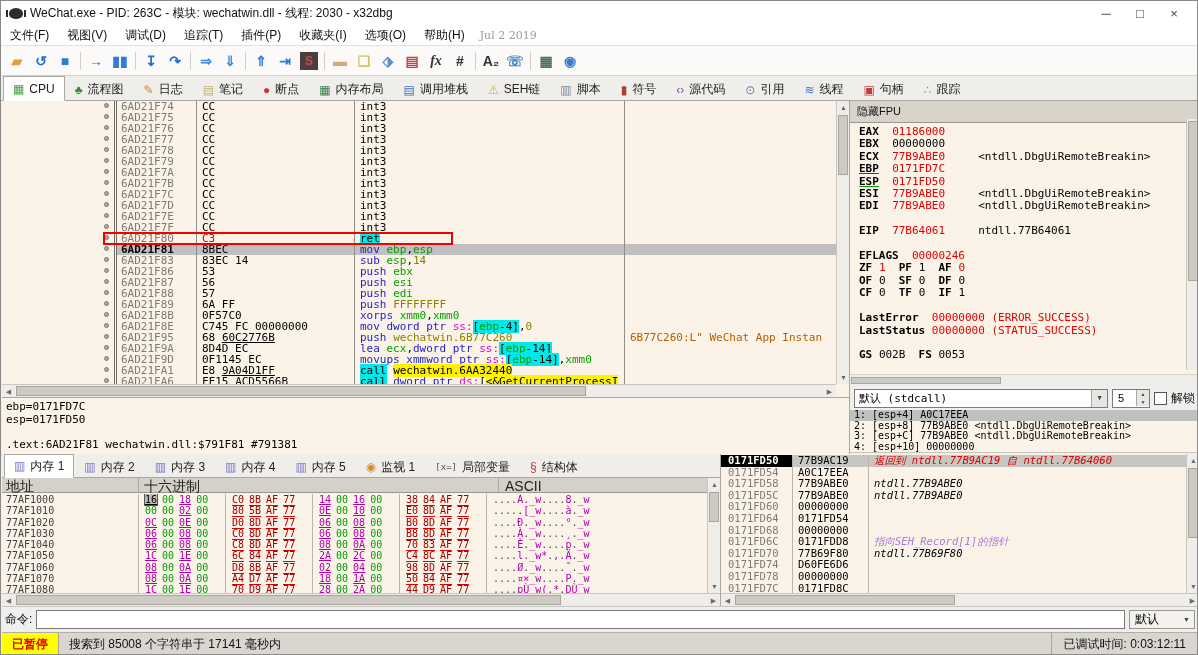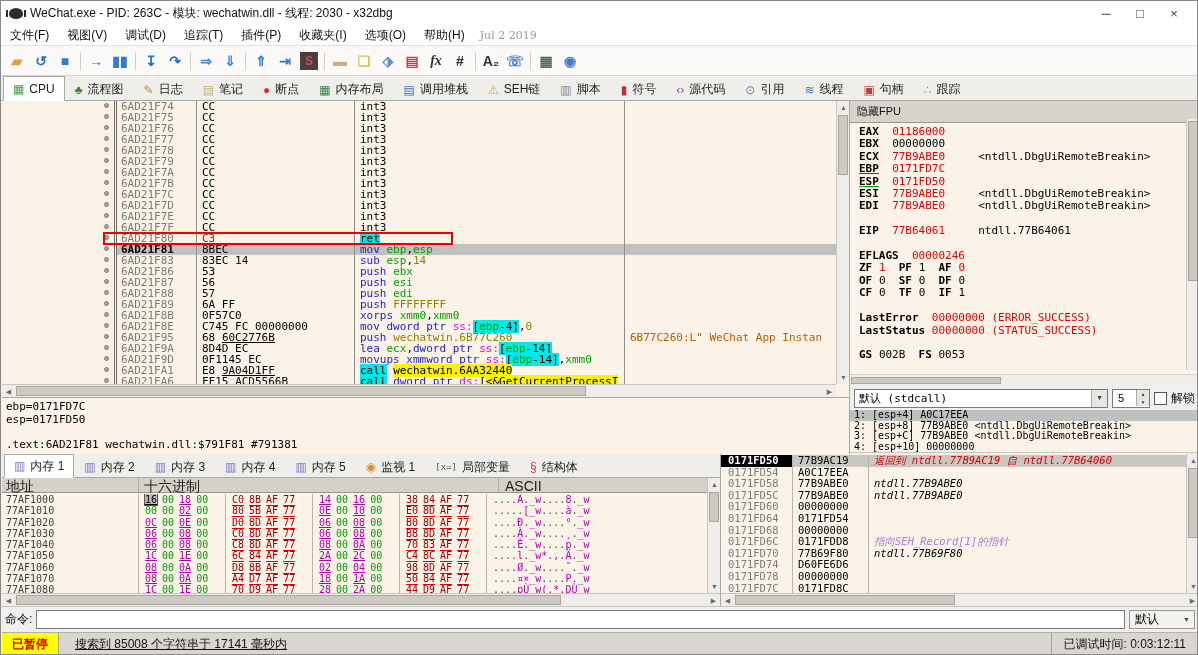--- a/index.html
+++ b/index.html
@@ -122,21 +122,21 @@
   .cmd-label{font-size:12px;color:#111;flex:none;}
   .cmd-input{flex:1;height:19px;background:#FFF;border:1px solid #7A7A7A;font-size:12px;padding:0 4px;
              font-family:"DejaVu Sans Mono",monospace;outline:none;}
   .cmd-combo{width:66px;height:19px;background:#F4F2EF;border:1px solid #9A978F;display:flex;align-items:center;
              font-size:12px;padding-left:5px;}
   .cmd-combo .arrow{margin-left:auto;font-size:7px;color:#444;padding-right:4px;}
   .statusbar{position:absolute;left:1px;top:631px;width:1196px;height:23px;background:#D9D6CF;
              border-top:1px solid #B3B0AA;display:flex;align-items:stretch;font-size:12px;}
   .status-badge{background:#FFFF00;color:#E00000;font-weight:bold;display:flex;align-items:center;
                 padding:0 10px;border-right:1px solid #A8A5A0;}
-  .status-msg{display:flex;align-items:center;padding-left:16px;color:#111;flex:1;text-decoration:underline;}
+  .status-msg{display:flex;align-items:center;padding-left:10px;color:#111;flex:1;}
   .status-right{display:flex;align-items:center;border-left:1px solid #A8A5A0;padding:0 12px;color:#111;}
 </style>
 </head>
 <body>
 
 <div class="window">
 
   <div class="titlebar">
     <span class="app-icon"></span>
     <span class="title-text">WeChat.exe - PID: 263C - 模块: wechatwin.dll - 线程: 2030 - x32dbg</span>

